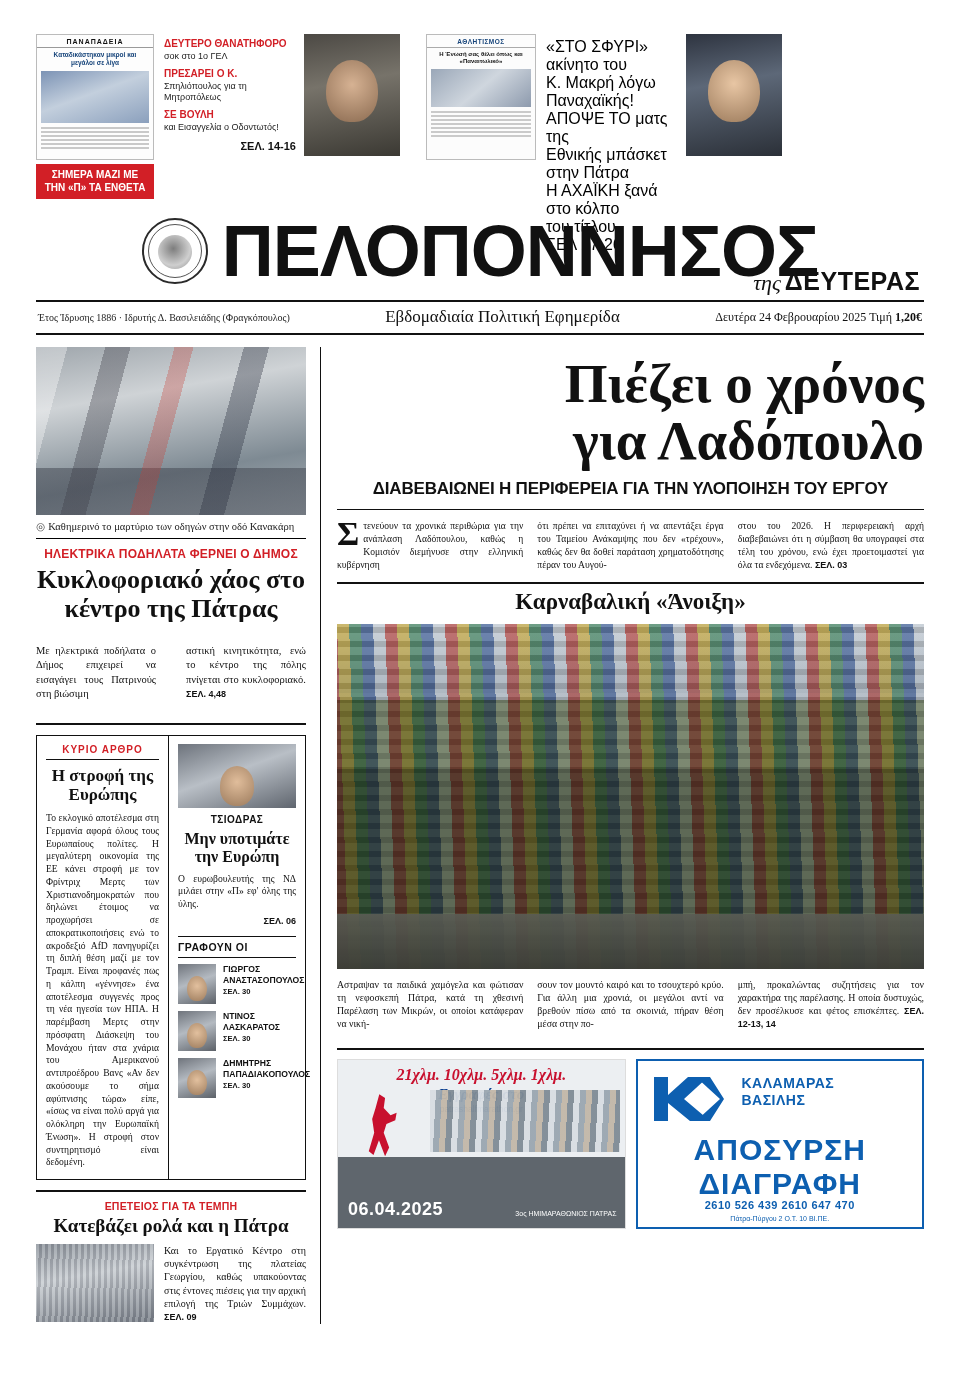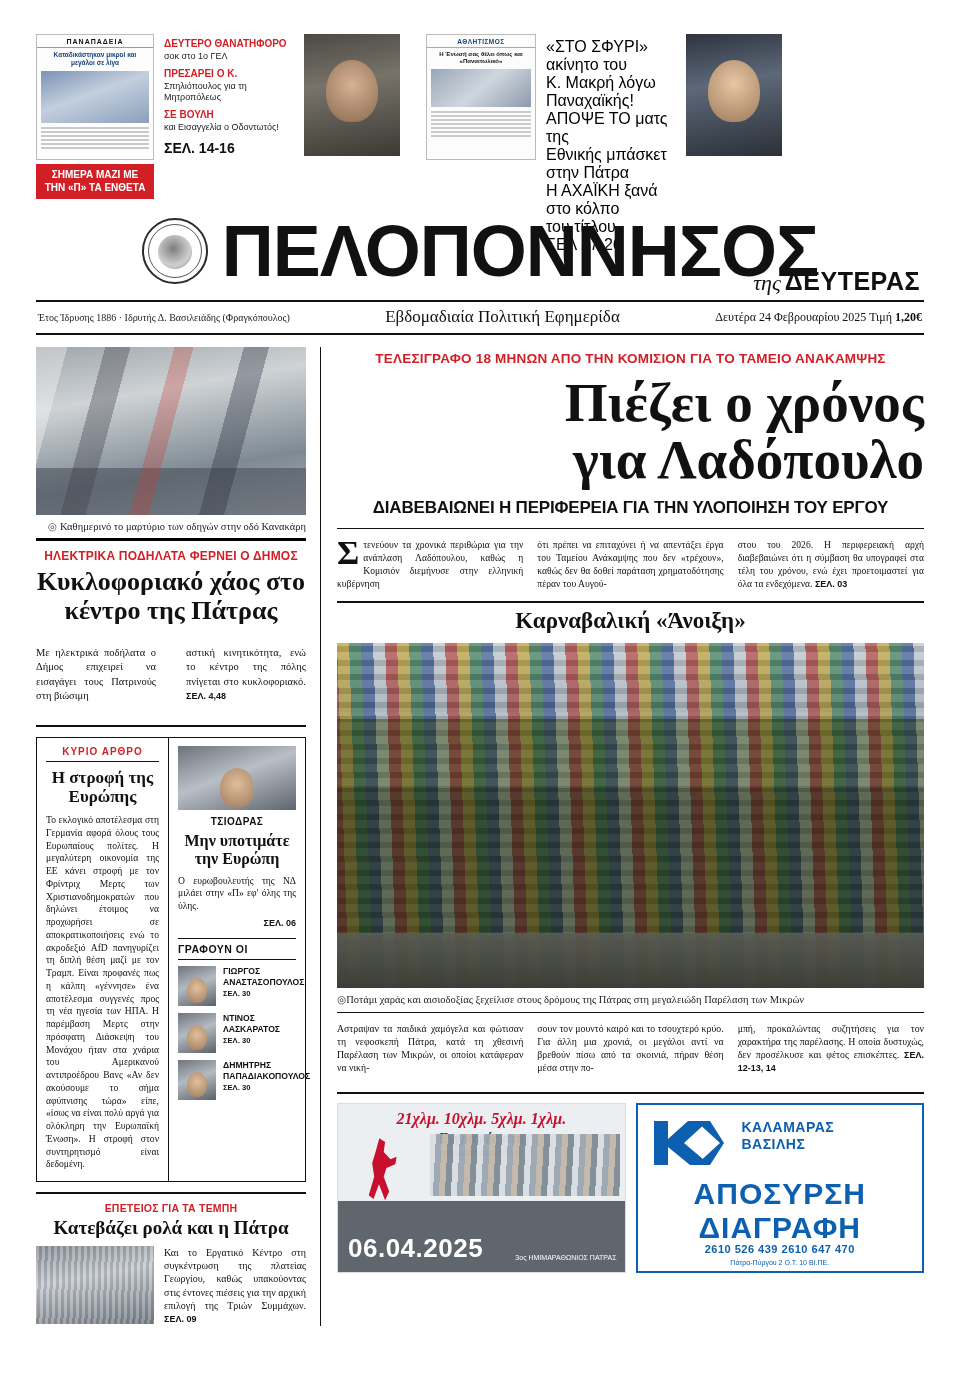--- a/index.html
+++ b/index.html
@@ -82,21 +82,21 @@
   }
   .teaser-mid .t-line {
     font-size: 10px; font-weight: bold; color: #d21f26;
     line-height: 1.15; margin-bottom: 1px;
   }
   .teaser-mid .t-sub {
     font-size: 9px; color: #222; font-weight: normal;
     line-height: 1.2; margin-bottom: 7px;
   }
   .teaser-mid .t-page {
-    font-size: 14px; font-weight: bold; color: #111; 
+    font-size: 11px; font-weight: bold; color: #111; text-align: right;
     margin-top: 1px;
   }
   .face {
     width: 96px; height: 122px;
     background: linear-gradient(170deg,#4c4944,#77736a 40%,#3b3933);
     position: relative; overflow: hidden;
   }
   .face::after {
     content: ""; position: absolute; left: 22px; top: 26px;
     width: 52px; height: 62px; border-radius: 50% 50% 45% 45%;
@@ -196,22 +196,21 @@
     position: relative; overflow: hidden;
   }
   .photo.cars::after {
     content:""; position:absolute; inset:0;
     background:
       linear-gradient(105deg, rgba(255,255,255,.35) 0 10%, transparent 10% 22%, rgba(60,60,70,.35) 22% 30%, transparent 30% 44%, rgba(200,60,50,.30) 44% 50%, transparent 50% 66%, rgba(40,45,60,.35) 66% 74%, transparent 74% 100%),
       linear-gradient(0deg, rgba(70,75,85,.55) 0 28%, transparent 28% 100%);
   }
   .caption {
     font-size: 10.5px; color: #222; padding: 5px 0 6px;
-    border-bottom: 3px solid #000000;
-    text-align: right;
+    border-bottom: 1px solid #000000;
   }
   .caption .cam { color: #444; margin-right: 3px; }
 
   .kicker-red {
     font-family: "Liberation Sans", sans-serif; font-weight: bold;
     color: #d21f26; font-size: 12px; text-align: center;
     letter-spacing: .2px; padding: 8px 0 4px;
   }
   .lead-head {
     font-family: "Liberation Serif", serif; font-weight: bold;
@@ -395,21 +394,21 @@
     text-align: center; margin-top: 1px;
   }
   .ad-marathon .runner {
     position: absolute; left: 26px; top: 34px; width: 34px; height: 62px;
     background: #c8102e;
     clip-path: polygon(45% 0,62% 6%,58% 22%,78% 34%,96% 30%,92% 42%,66% 48%,58% 62%,74% 86%,62% 100%,44% 74%,28% 98%,14% 92%,30% 62%,24% 40%,34% 22%);
   }
   .ad-marathon .ad-date {
     position: absolute; left: 10px; bottom: 8px;
     font-family:"Liberation Sans", sans-serif; font-weight: bold; color: #fff;
-    font-size: 26px; letter-spacing: .5px;
+    font-size: 18px; letter-spacing: .5px;
   }
   .ad-marathon .ad-foot {
     position:absolute; right: 8px; bottom: 10px; color:#fff;
     font-family:"Liberation Sans", sans-serif; font-size: 7px; text-align:right; line-height:1.2;
   }
   .ad-marathon .photostrip {
     position:absolute; left: 92px; top: 30px; width: 190px; height: 62px;
     background: repeating-linear-gradient(93deg,#d8dde2 0 6px,#9aa6b0 6px 12px,#c2b7a8 12px 18px,#7f8b95 18px 24px);
     opacity: .95;
   }
@@ -598,40 +597,36 @@
           <div class="bl-photo"></div>
           <div class="bl-text">
             <span>Και το Εργατικό Κέντρο στη συγκέντρωση της πλατείας Γεωργίου, καθώς υπακούοντας στις έντονες πιέσεις για την αρχική επιλογή της Τριών Συμμάχων.</span>
             <span class="pg">ΣΕΛ. 09</span>
           </div>
         </div>
       </div>
     </div>
 
     <div class="col-right">
-      <div class="r-kicker">ΤΕΛΕΣΙΓΡΑΦΟ 18 ΜΗΝΩΝ ΑΠΟ ΤΗΝ ΚΟΜΙΣΙΟΝ ΓΙΑ ΤΟ ΤΑΜΕΙΟ ΑΝΑΚΑΜΨΗΣ</div>
       <div class="r-head">
         <div>Πιέζει ο χρόνος</div>
         <div>για Λαδόπουλο</div>
       </div>
       <div class="r-sub">ΔΙΑΒΕΒΑΙΩΝΕΙ Η ΠΕΡΙΦΕΡΕΙΑ ΓΙΑ ΤΗΝ ΥΛΟΠΟΙΗΣΗ ΤΟΥ ΕΡΓΟΥ</div>
       <div class="r-three">
         <p style="flex:1" class="dropcap">Στενεύουν τα χρονικά περιθώρια για την ανάπλαση Λαδόπουλου, καθώς η Κομισιόν διεμήνυσε στην ελληνική κυβέρνηση</p>
         <p style="flex:1">ότι πρέπει να επιταχύνει ή να απεντάξει έργα του Ταμείου Ανάκαμψης που δεν «τρέχουν», καθώς δεν θα δοθεί παράταση χρηματοδότησης πέραν του Αυγού-</p>
         <p style="flex:1"><span>στου του 2026. Η περιφερειακή αρχή διαβεβαιώνει ότι η σύμβαση θα υπογραφεί στα τέλη του χρόνου, ενώ έχει προετοιμαστεί για όλα τα ενδεχόμενα.</span> <span class="pg">ΣΕΛ. 03</span></p>
       </div>
 
       <div class="carn-head">Καρναβαλική «Άνοιξη»</div>
       <div class="carn-photo">
         <div class="sky"></div>
         <div class="crowd"></div>
         <div class="ground"></div>
-      </div>
-      <div class="carn-cap">
-        <span class="cam">◎</span><span>Ποτάμι χαράς και αισιοδοξίας ξεχείλισε στους δρόμους της Πάτρας στη μεγαλειώδη Παρέλαση των Μικρών</span>
       </div>
       <div class="carn-three">
         <p style="flex:1">Αστραψαν τα παιδικά χαμόγελα και φώτισαν τη νεφοσκεπή Πάτρα, κατά τη χθεσινή Παρέλαση των Μικρών, οι οποίοι κατάφεραν να νική-</p>
         <p style="flex:1">σουν τον μουντό καιρό και το τσουχτερό κρύο. Για άλλη μια χρονιά, οι μεγάλοι αντί να βρεθούν πίσω από τα σκοινιά, πήραν θέση μέσα στην πο-</p>
         <p style="flex:1"><span>μπή, προκαλώντας συζητήσεις για τον χαρακτήρα της παρέλασης. Η οποία δυστυχώς, δεν προσέλκυσε και φέτος επισκέπτες.</span> <span class="pg">ΣΕΛ. 12-13, 14</span></p>
       </div>
 
       <div class="ads-row">
         <div class="ad-marathon">
           <div class="ad-title">21χλμ.  10χλμ.  5χλμ.  1χλμ.</div>

